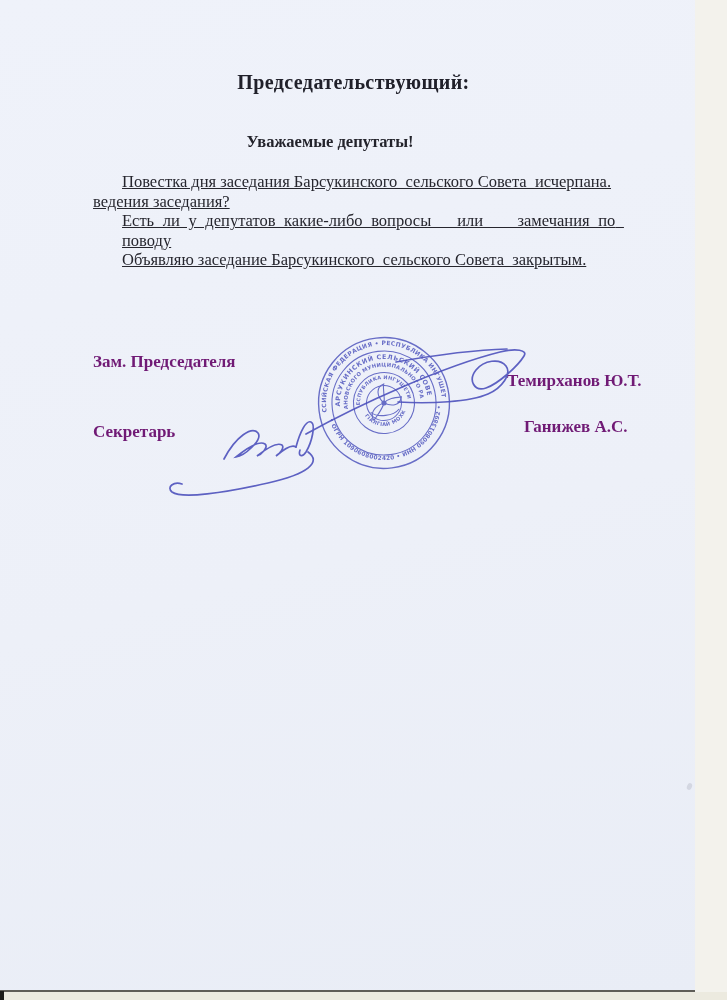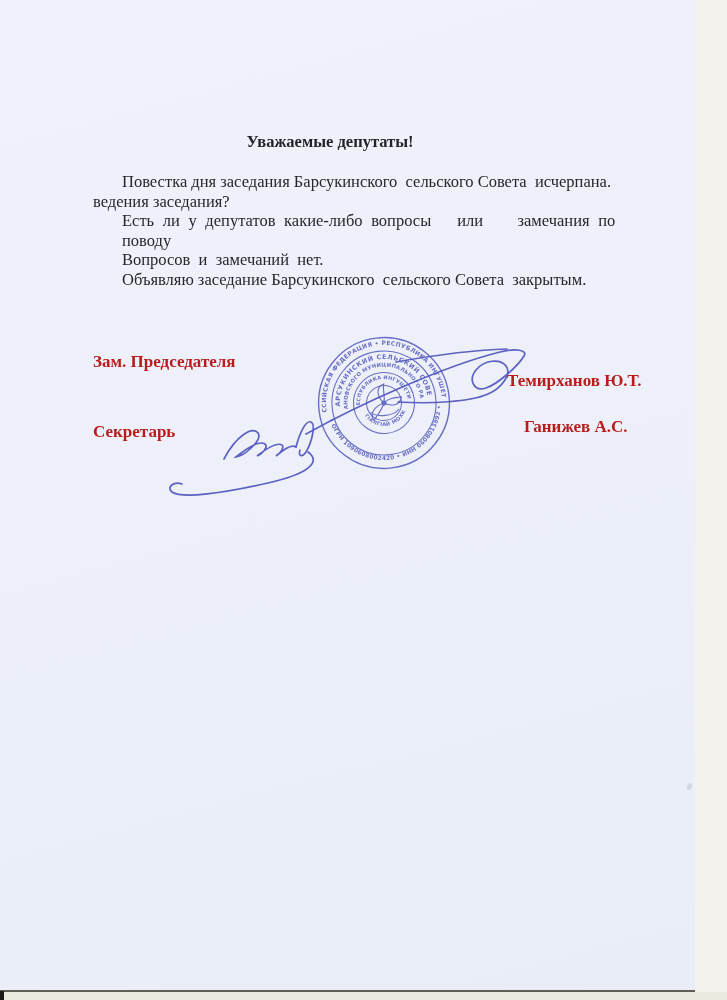--- a/index.html
+++ b/index.html
@@ -12,26 +12,26 @@
   .strip-bottom{position:absolute;left:0;top:992px;width:727px;height:8px;background:#eceadf;}
   .strip-right{position:absolute;left:695px;top:0;width:32px;height:992px;background:#f3f2ec;}
   .corner-black{position:absolute;left:0;top:991px;width:4px;height:9px;background:#1c1b18;}
   .smudge{position:absolute;left:687px;top:783px;width:5px;height:7px;background:rgba(110,110,135,0.18);border-radius:50%;transform:rotate(20deg);}
 
   .title{position:absolute;left:0;top:71px;width:707px;text-align:center;
          font-size:20px;font-weight:bold;color:#20202a;letter-spacing:0.4px;}
   .salutation{position:absolute;left:0;top:132px;width:660px;text-align:center;
          font-size:16.5px;font-weight:bold;color:#23232b;}
   .bodytext{position:absolute;left:93px;top:172px;width:546px;color:#26262e;
-         font-size:16.5px;line-height:19.6px;}
+         font-size:16.5px;line-height:19.6px;text-decoration:underline;}
   .line{white-space:pre-wrap;}
   .indent{padding-left:29px;}
   .stretch{word-spacing:4.5px;}
 
-  .sig-label{position:absolute;font-size:17px;font-weight:bold;color:#b91c1c;white-space:pre;}
+  .sig-label{position:absolute;font-size:17px;font-weight:bold;color:#701a75;white-space:pre;}
   .lab-role1a{left:93px;top:352px;}
   .lab-role1b{left:93px;top:372px;}
   .lab-name1{left:507px;top:371px;}
   .lab-role2{left:93px;top:422px;}
   .lab-name2{left:524px;top:417px;}
 
   .stamp{position:absolute;left:314px;top:333px;width:140px;height:140px;
          transform:rotate(-7deg);opacity:0.88;}
   .stamp text{font-family:"DejaVu Sans",sans-serif;font-weight:bold;}
   .sigs{position:absolute;left:0;top:0;width:727px;height:1000px;pointer-events:none;}
@@ -39,27 +39,27 @@
 </head>
 <body>
 
 <div class="scan">
   <div class="paper"></div>
   <div class="strip-right"></div>
   <div class="strip-bottom"></div>
   <div class="corner-black"></div>
   <div class="smudge"></div>
 
+  <div class="title">Председательствующий:</div>
   <div class="salutation">Уважаемые депутаты!</div>
 
   <div class="bodytext">
     <div class="line indent">Повестка дня заседания Барсукинского  сельского Совета  исчерпана.</div>
     <div class="line">ведения заседания?</div>
     <div class="line indent stretch">Есть ли у депутатов какие-либо вопросы   или    замечания по поводу</div>
-    <div class="line indent">Вопросов  и  замечаний  нет.</div>
     <div class="line indent">Объявляю заседание Барсукинского  сельского Совета  закрытым.</div>
   </div>
 
   <div class="sig-label lab-role1a">Зам. Председателя</div>
   <div class="sig-label lab-name1">Темирханов Ю.Т.</div>
   <div class="sig-label lab-role2">Секретарь</div>
   <div class="sig-label lab-name2">Ганижев А.С.</div>
 
   <svg class="stamp" viewBox="0 0 140 140">
     <defs>

